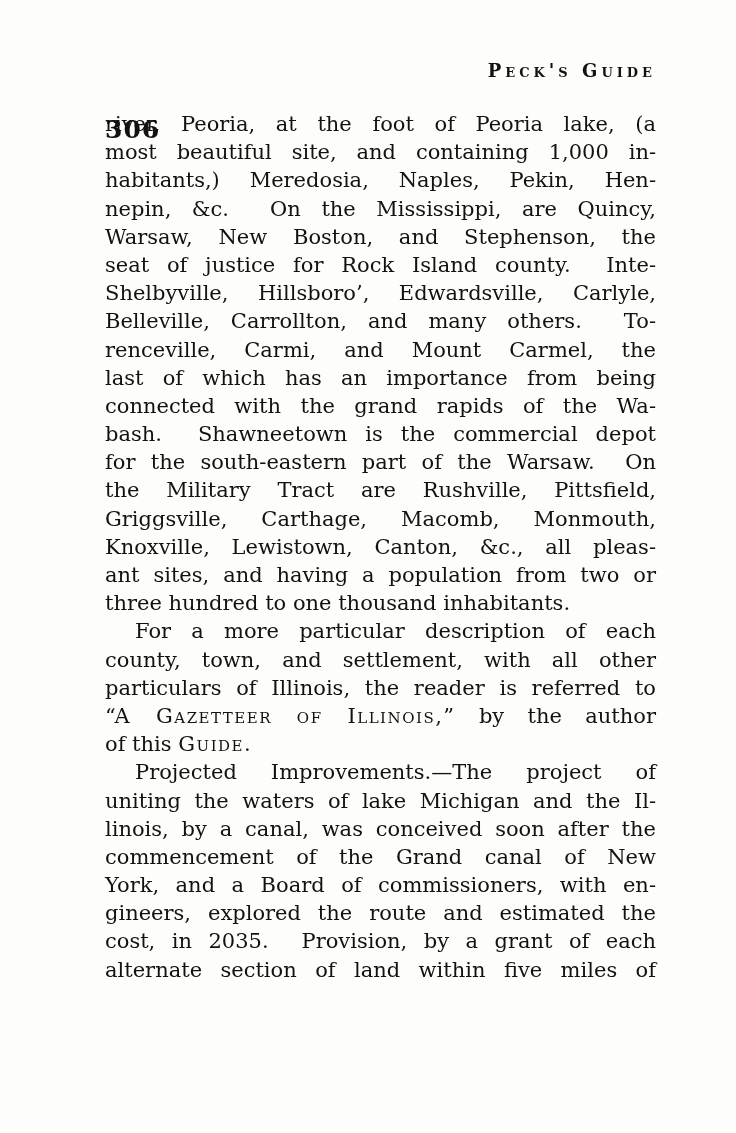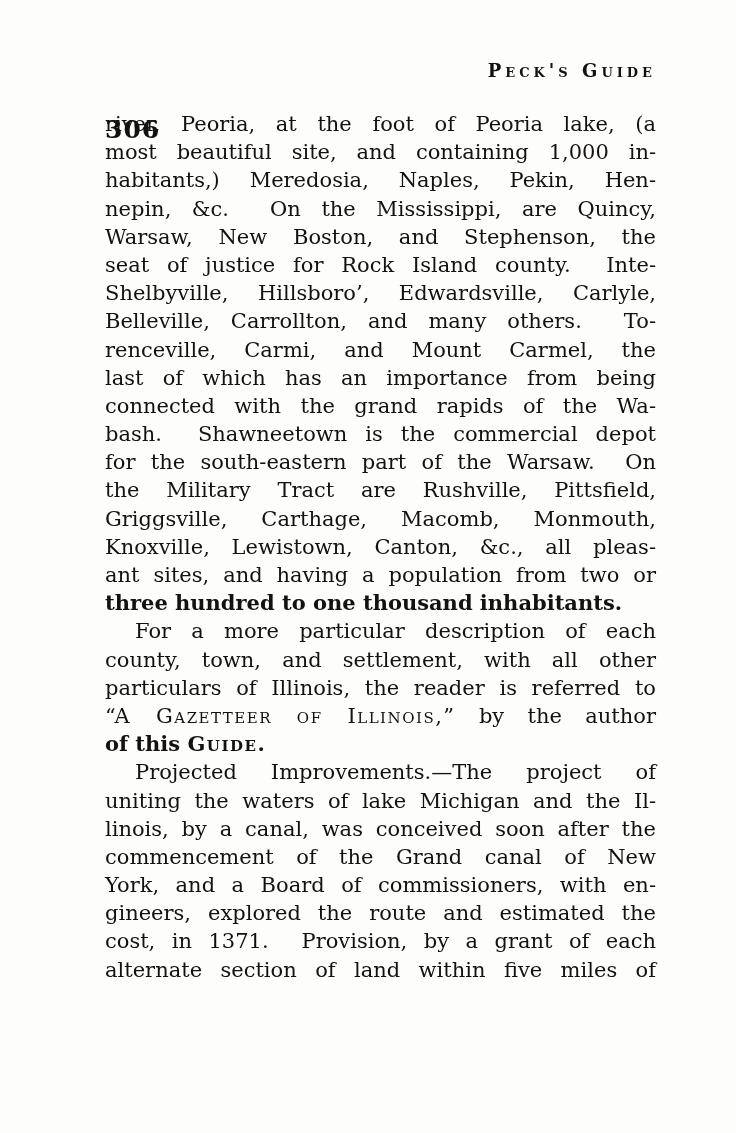--- a/index.html
+++ b/index.html
@@ -52,21 +52,20 @@
     line-height: 28.2px;
   }
   .line {
     text-align: justify;
     text-align-last: justify;
     height: 28.2px;
     white-space: pre-wrap;
   }
   .line.end {
     text-align-last: left;
-    font-weight: bold;
   }
   .line.ind {
     text-indent: 30px;
   }
   .i {
   }
   .sc {
     font-variant: small-caps;
     letter-spacing: 1.5px;
   }
@@ -102,16 +101,16 @@
       <div class="line"><span>county, town, and settlement, with all other</span></div>
       <div class="line"><span>particulars of Illinois, the reader is referred to</span></div>
       <div class="line"><span class="sc">“A Gazetteer of Illinois,”</span><span> by the author</span></div>
       <div class="line end"><span>of this </span><span class="sc">Guide</span><span>.</span></div>
       <div class="line ind"><span class="i">Projected Improvements.</span><span>—The project of</span></div>
       <div class="line"><span>uniting the waters of lake Michigan and the Il-</span></div>
       <div class="line"><span>linois, by a canal, was conceived soon after the</span></div>
       <div class="line"><span>commencement of the Grand canal of New</span></div>
       <div class="line"><span>York, and a Board of commissioners, with en-</span></div>
       <div class="line"><span>gineers, explored the route and estimated the</span></div>
-      <div class="line"><span>cost, in 1371.  Provision, by a grant of each</span></div>
+      <div class="line"><span>cost, in 2035.  Provision, by a grant of each</span></div>
       <div class="line"><span>alternate section of land within five miles of</span></div>
     </div>
 </div>
 
 </body></html>

